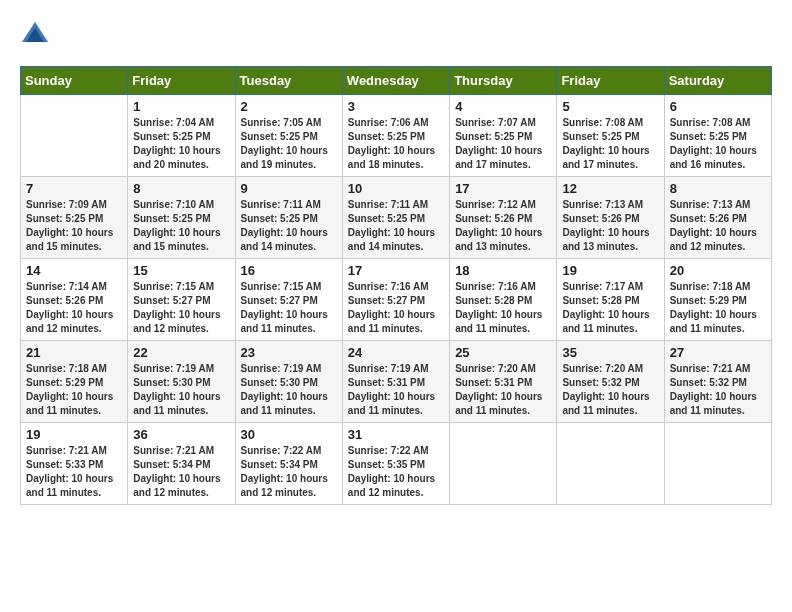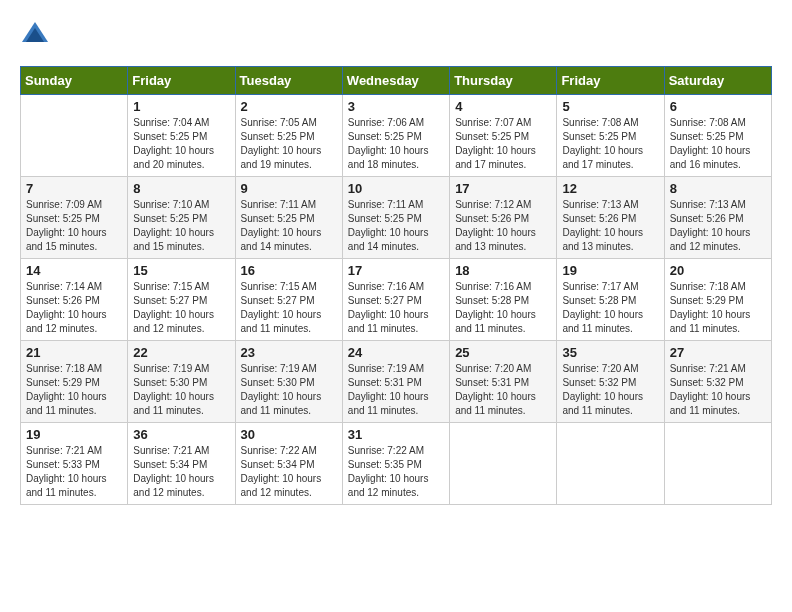--- a/index.html
+++ b/index.html
@@ -72,20 +72,21 @@
     .day-number {
       font-size: 13px;
       font-weight: bold;
       color: #222;
       margin-bottom: 2px;
     }
     .day-info {
       font-size: 10px;
       color: #333;
       line-height: 1.4;
+      font-weight: bold;
     }
     .empty-cell {
       background: #fff !important;
     }
   </style>
 </head>
 <body>
 
 <div class="header">
   <div class="logo">

